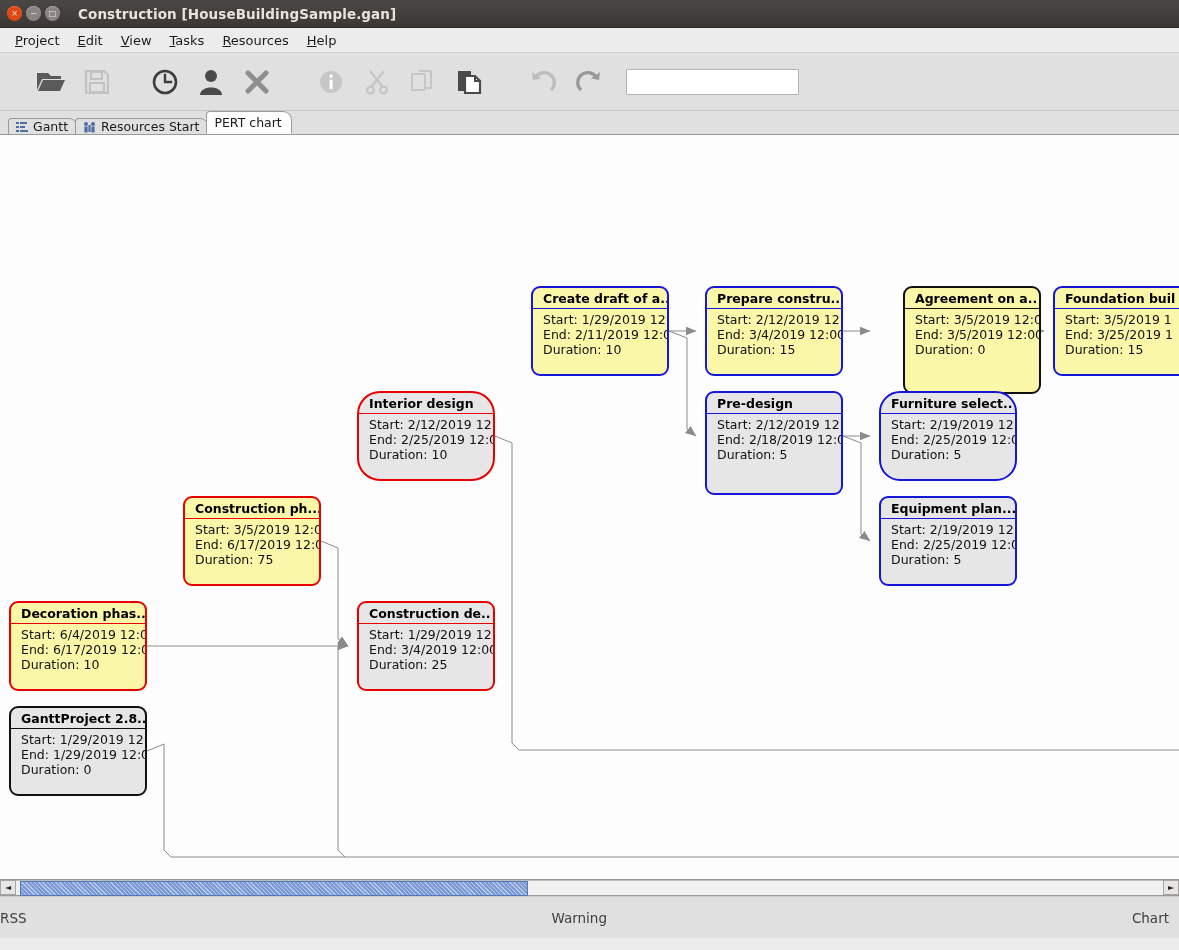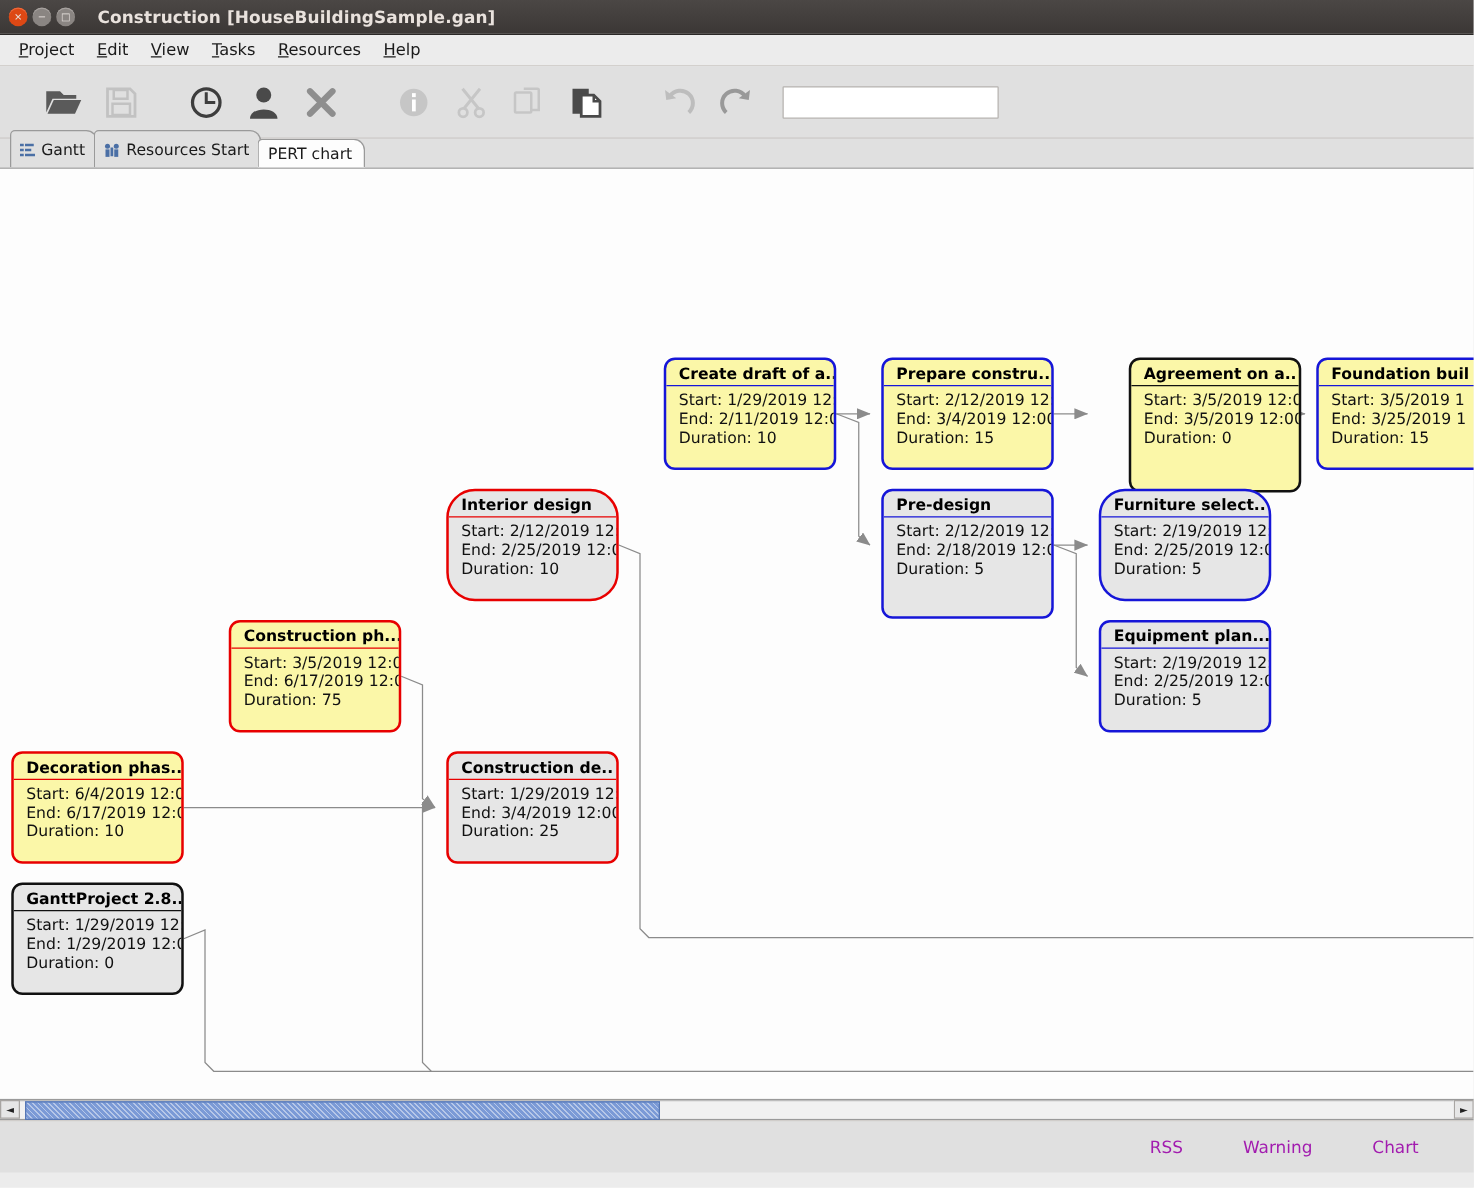--- a/index.html
+++ b/index.html
@@ -71,21 +71,21 @@
     font-family: "DejaVu Sans", "Liberation Sans", sans-serif;
   }
 
   
   #tabbar {
     height: 23px; background: #e0e0e0;
     display: flex; align-items: flex-end;
     padding-left: 8px; position: relative;
   }
   .tab {
-    height: 30px;
+    height: 16px;
     display: flex; align-items: center; gap: 5px;
     padding: 0 9px 0 7px;
     font-size: 12.5px; color: #1a1a1a;
     background: #e0e0e0;
     border-left: 1px solid #9a9a9a;
     border-top: 1px solid #9a9a9a;
     border-right: 1px solid #9a9a9a;
     border-radius: 4px 9px 0 0;
     margin-right: -3px;
     position: relative;
@@ -157,23 +157,23 @@
     width: 508px; height: 15px;
     background:
       repeating-linear-gradient(45deg, rgba(255,255,255,.45) 0 1px, rgba(0,0,0,0) 1px 3px),
       #7b9ad6;
     border: 1px solid #5577b5;
   }
 
   
   #statusbar {
     height: 42px; background: #e0e0e0;
-    display: flex; align-items: center; justify-content: flex-end;
-    padding-right: 44px; gap: 48px;
-    font-size: 13.5px; color: #a21caf;
+    display: flex; align-items: center; justify-content: space-between;
+    padding-right: 10px; gap: 48px;
+    font-size: 13.5px; color: #404040;
     border-top: 1px solid #d0cdca;
   }
 </style>
 </head>
 <body>
 
 <div id="titlebar">
   <div class="win-btn win-close">
     <span class="win-glyph">×</span>
   </div>

